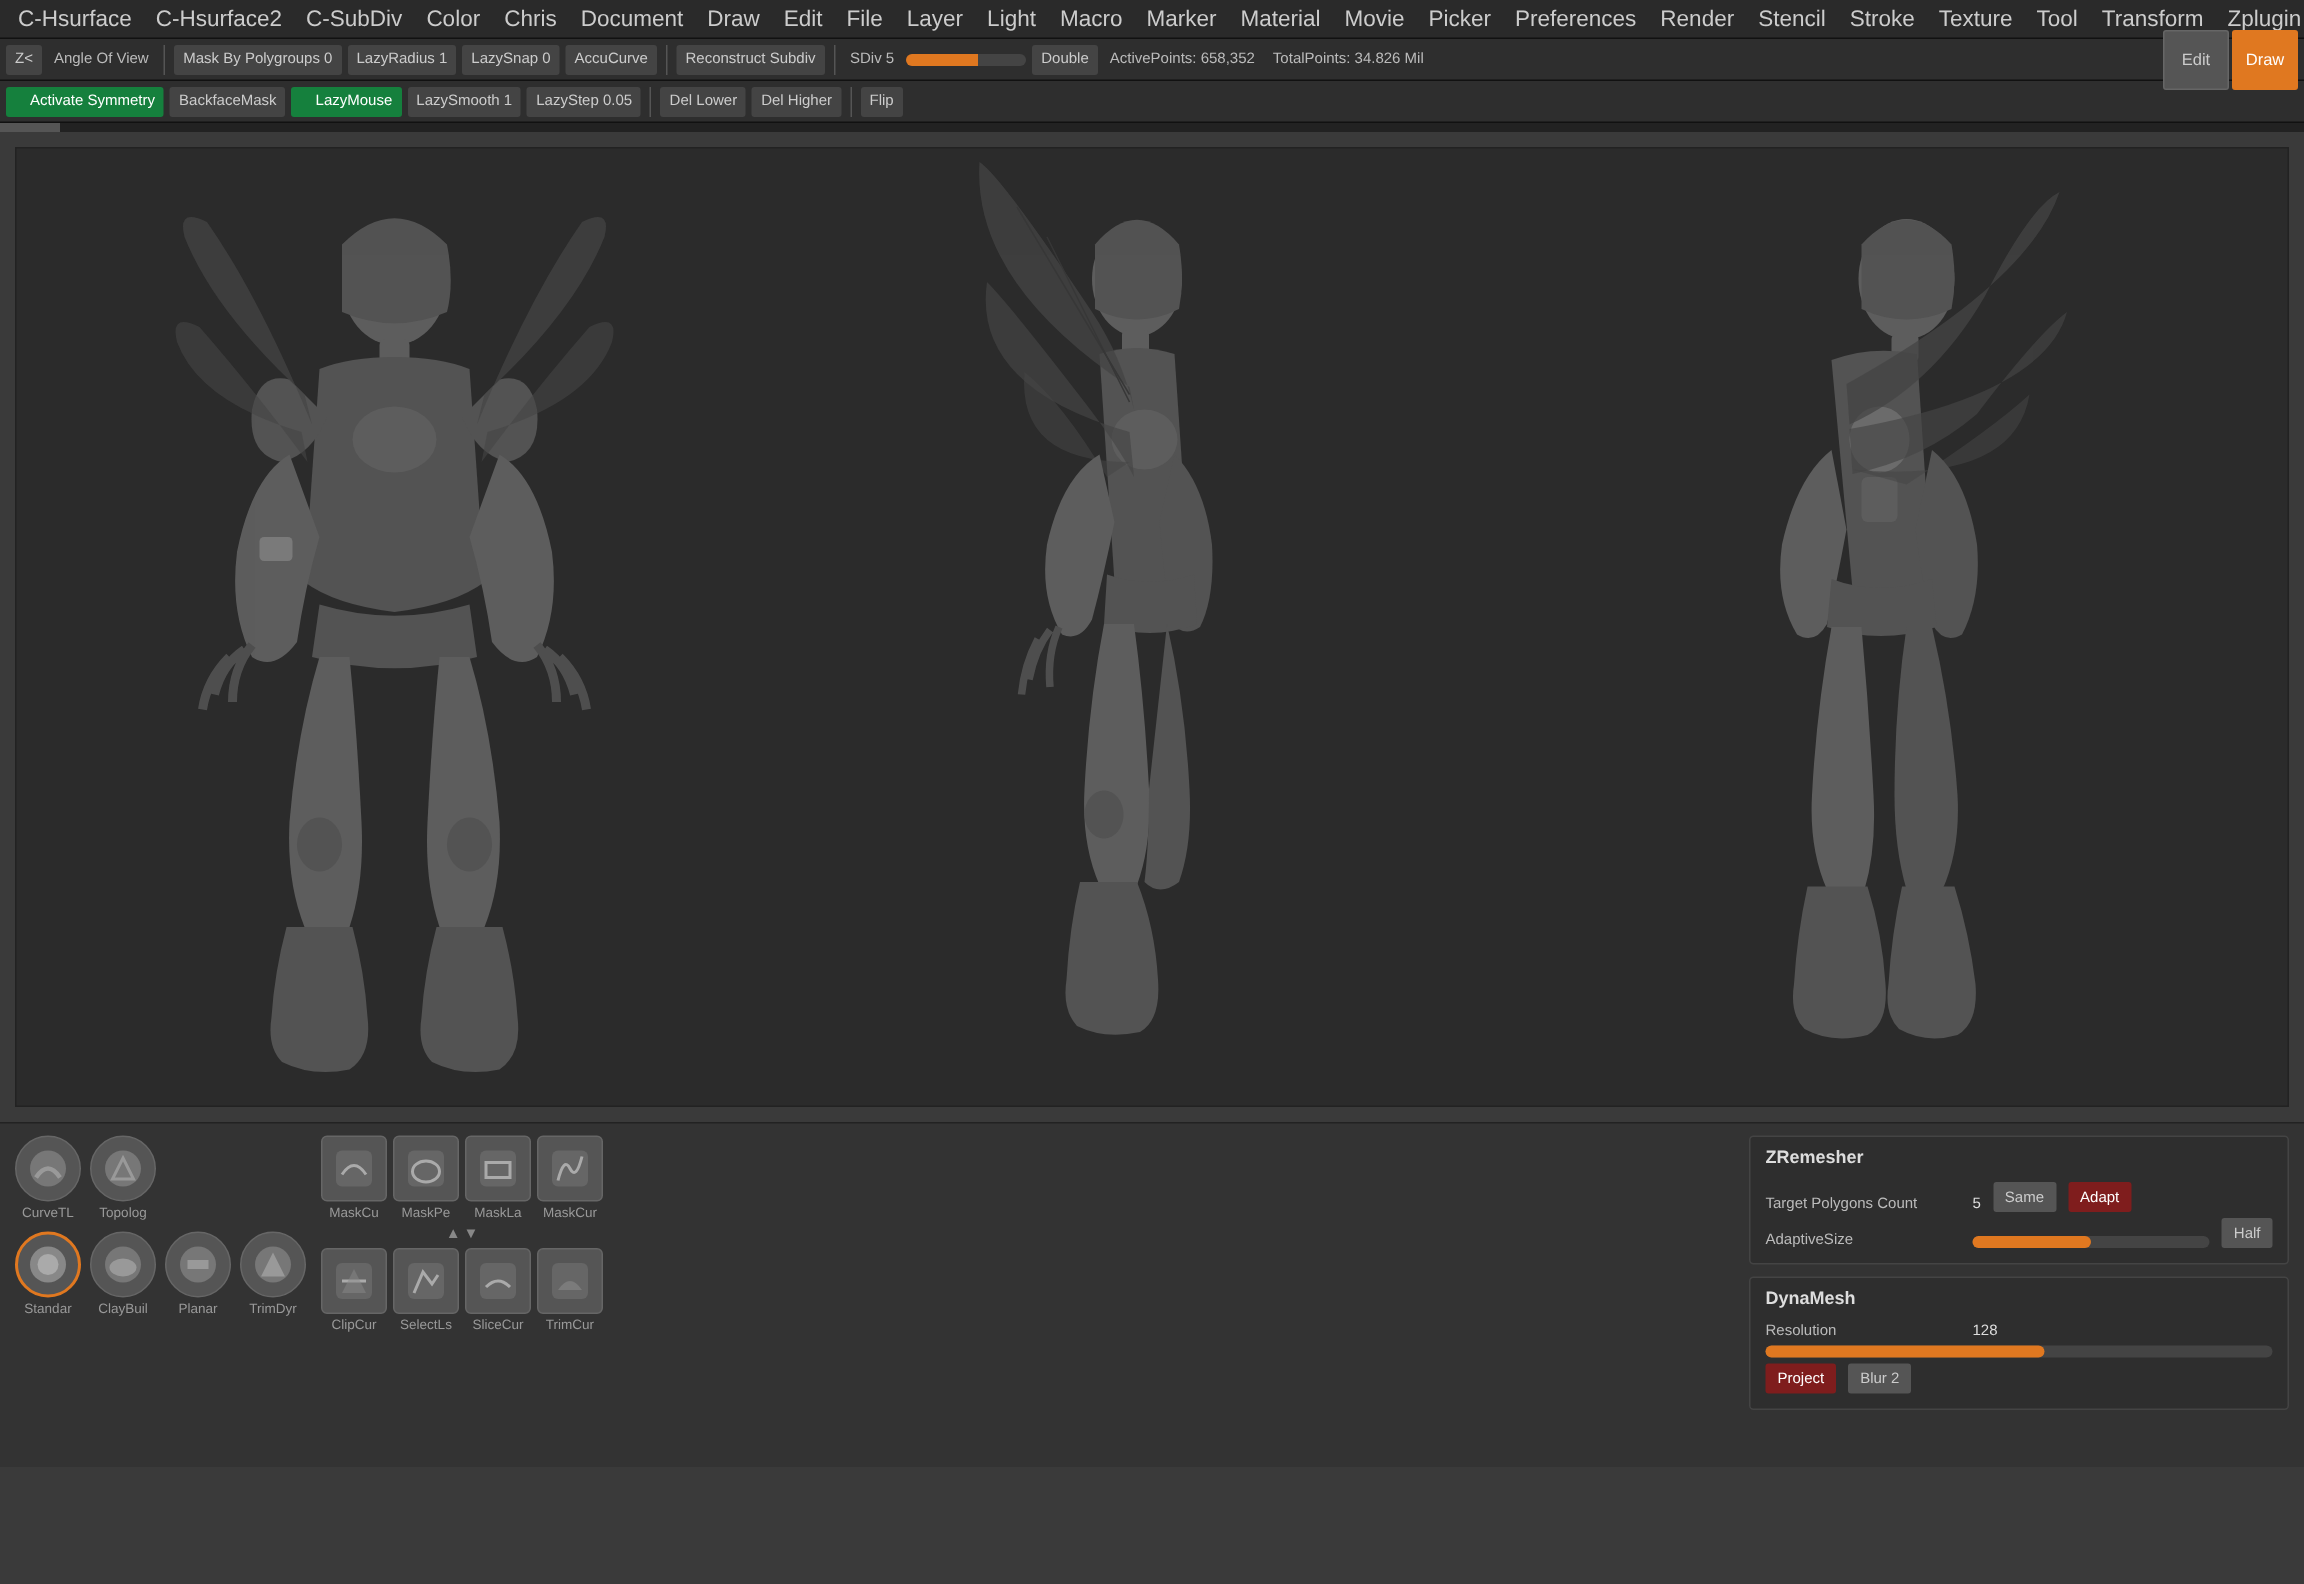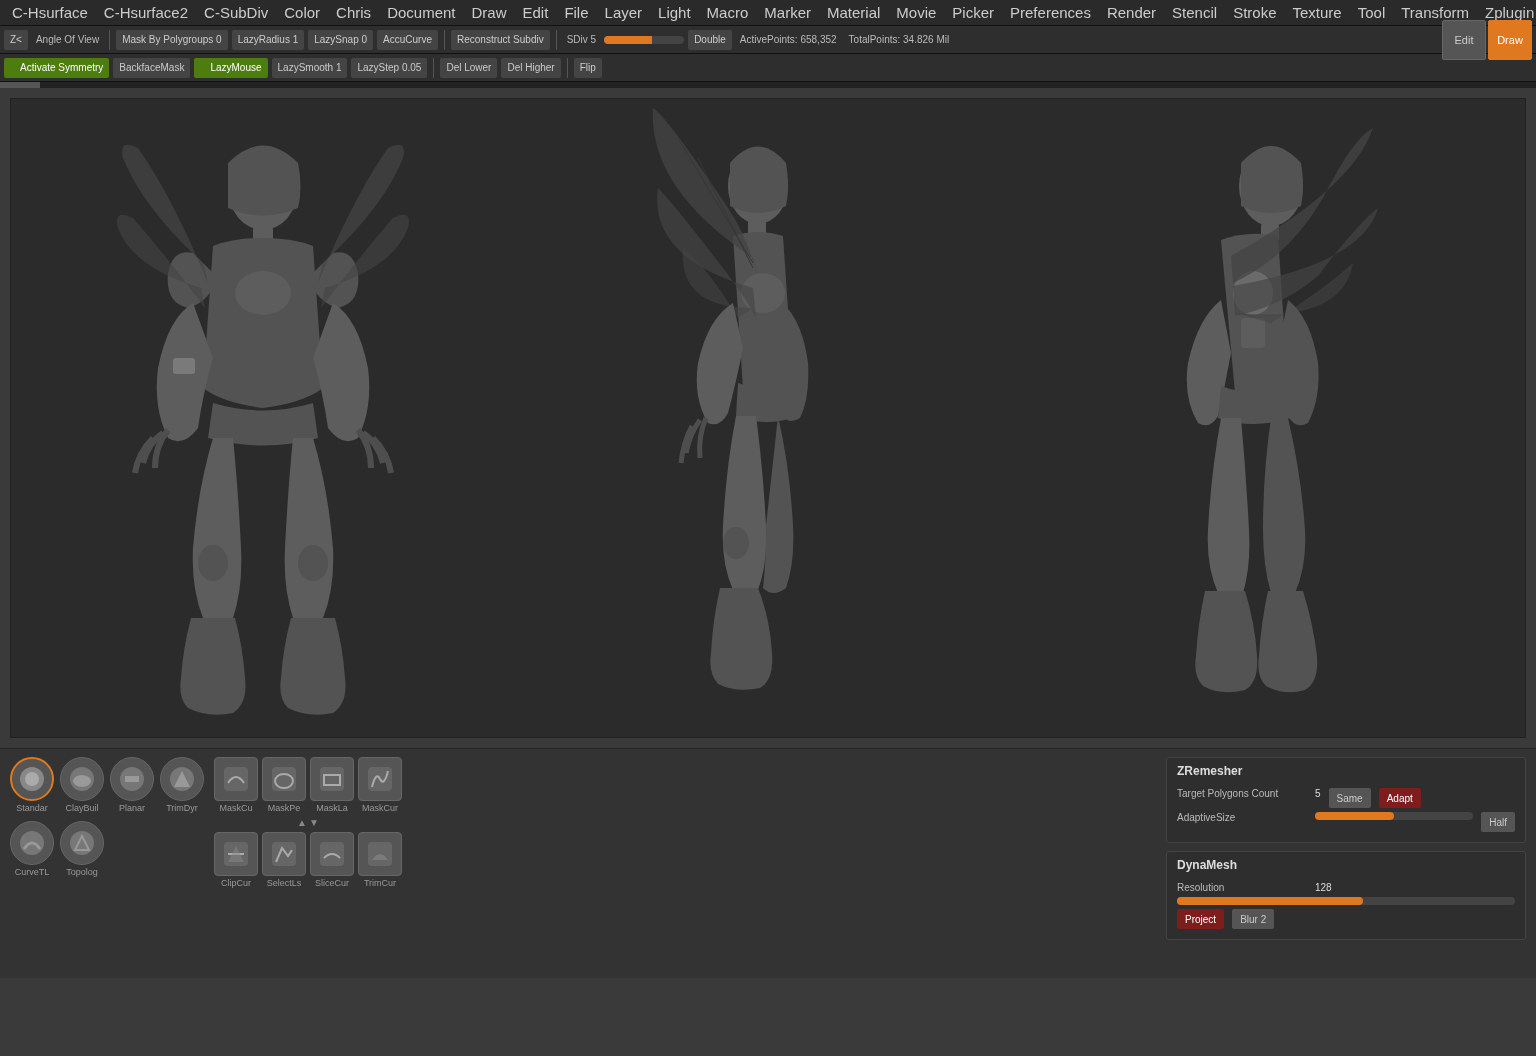--- a/index.html
+++ b/index.html
@@ -49,21 +49,21 @@
       background: #555;
       color: #ccc;
       border: none;
       padding: 2px 6px;
       font-size: 10px;
       cursor: pointer;
       border-radius: 2px;
       height: 20px;
     }
     .tb-btn.orange {
-      background: #4d7c0f;
+      background: #15803d;
       color: #fff;
       padding-left: 16px;
     }
     .tb-btn.dark {
       background: #444;
     }
     .tb-separator {
       width: 1px;
       height: 20px;
       background: #555;
@@ -222,21 +222,21 @@
 
     .panel-title {
       font-size: 12px;
       color: #ddd;
       margin-bottom: 6px;
       font-weight: bold;
     }
 
     .panel-row {
       display: flex;
-      align-items: flex-start;
+      align-items: flex-end;
       gap: 8px;
       margin-bottom: 4px;
     }
 
     .panel-label {
       font-size: 10px;
       color: #bbb;
       width: 130px;
     }
 
@@ -503,20 +503,40 @@
     </div>
 
   </div>
 </div>
 
 <div id="bottom-area">
 
   <div id="tool-icons-left">
     <div class="tool-row">
       <div class="tool-item">
+        <div class="tool-icon">
+          <svg width="28" height="28" viewBox="0 0 28 28">
+              <circle cx="14" cy="14" r="12" fill="#777"></circle>
+              <path d="M6,20 Q14,8 22,20" stroke="#999" stroke-width="3" fill="none"></path>
+            </svg>
+        </div>
+        <div class="tool-label">CurveTL</div>
+      </div>
+      <div class="tool-item">
+        <div class="tool-icon">
+          <svg width="28" height="28" viewBox="0 0 28 28">
+              <circle cx="14" cy="14" r="12" fill="#777"></circle>
+              <polygon points="14,7 21,21 7,21" stroke="#999" stroke-width="2" fill="none"></polygon>
+            </svg>
+        </div>
+        <div class="tool-label">Topolog</div>
+      </div>
+    </div>
+    <div class="tool-row">
+      <div class="tool-item">
         <div class="tool-icon active">
           <svg width="28" height="28" viewBox="0 0 28 28">
               <circle cx="14" cy="14" r="12" fill="#888"></circle>
               <circle cx="14" cy="14" r="7" fill="#aaa"></circle>
             </svg>
         </div>
         <div class="tool-label">Standar</div>
       </div>
       <div class="tool-item">
         <div class="tool-icon">
@@ -537,40 +557,20 @@
         <div class="tool-label">Planar</div>
       </div>
       <div class="tool-item">
         <div class="tool-icon">
           <svg width="28" height="28" viewBox="0 0 28 28">
               <circle cx="14" cy="14" r="12" fill="#777"></circle>
               <polygon points="14,6 22,22 6,22" fill="#999"></polygon>
             </svg>
         </div>
         <div class="tool-label">TrimDyr</div>
-      </div>
-    </div>
-    <div class="tool-row">
-      <div class="tool-item">
-        <div class="tool-icon">
-          <svg width="28" height="28" viewBox="0 0 28 28">
-              <circle cx="14" cy="14" r="12" fill="#777"></circle>
-              <path d="M6,20 Q14,8 22,20" stroke="#999" stroke-width="3" fill="none"></path>
-            </svg>
-        </div>
-        <div class="tool-label">CurveTL</div>
-      </div>
-      <div class="tool-item">
-        <div class="tool-icon">
-          <svg width="28" height="28" viewBox="0 0 28 28">
-              <circle cx="14" cy="14" r="12" fill="#777"></circle>
-              <polygon points="14,7 21,21 7,21" stroke="#999" stroke-width="2" fill="none"></polygon>
-            </svg>
-        </div>
-        <div class="tool-label">Topolog</div>
       </div>
     </div>
   </div>
 
   <div id="brush-tools" style="display:flex;flex-direction:column;gap:4px;">
     <div class="brush-row">
       <div class="tool-item">
         <div class="brush-icon">
           <svg width="32" height="32" viewBox="0 0 32 32">
               <rect x="4" y="4" width="24" height="24" rx="4" fill="#666"></rect>

